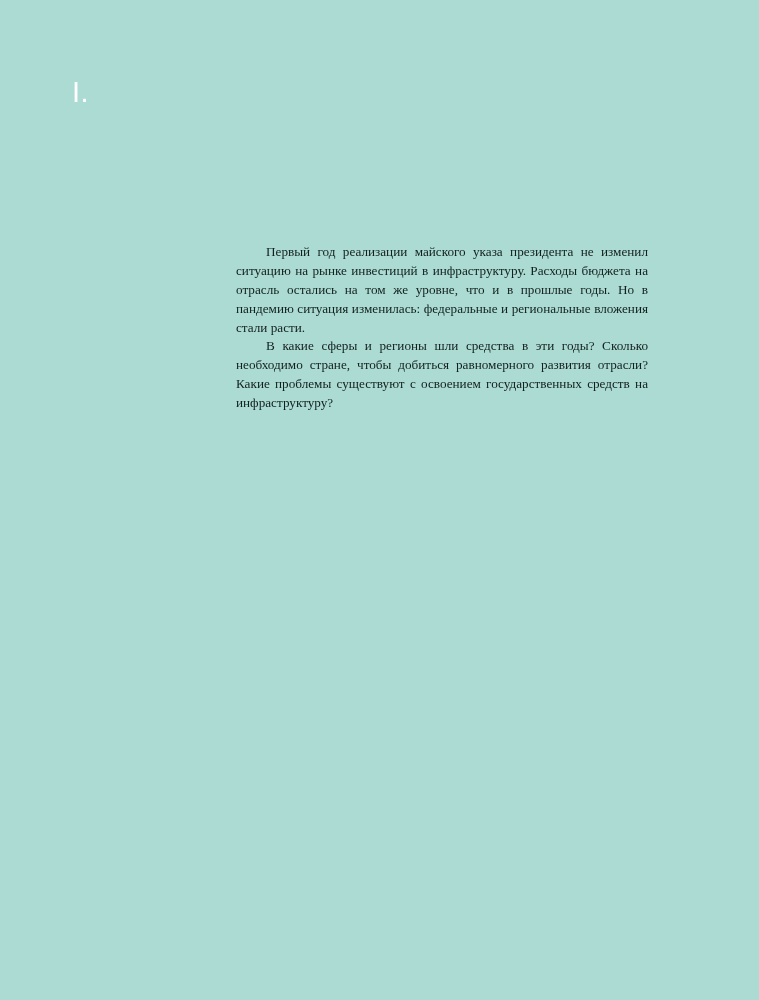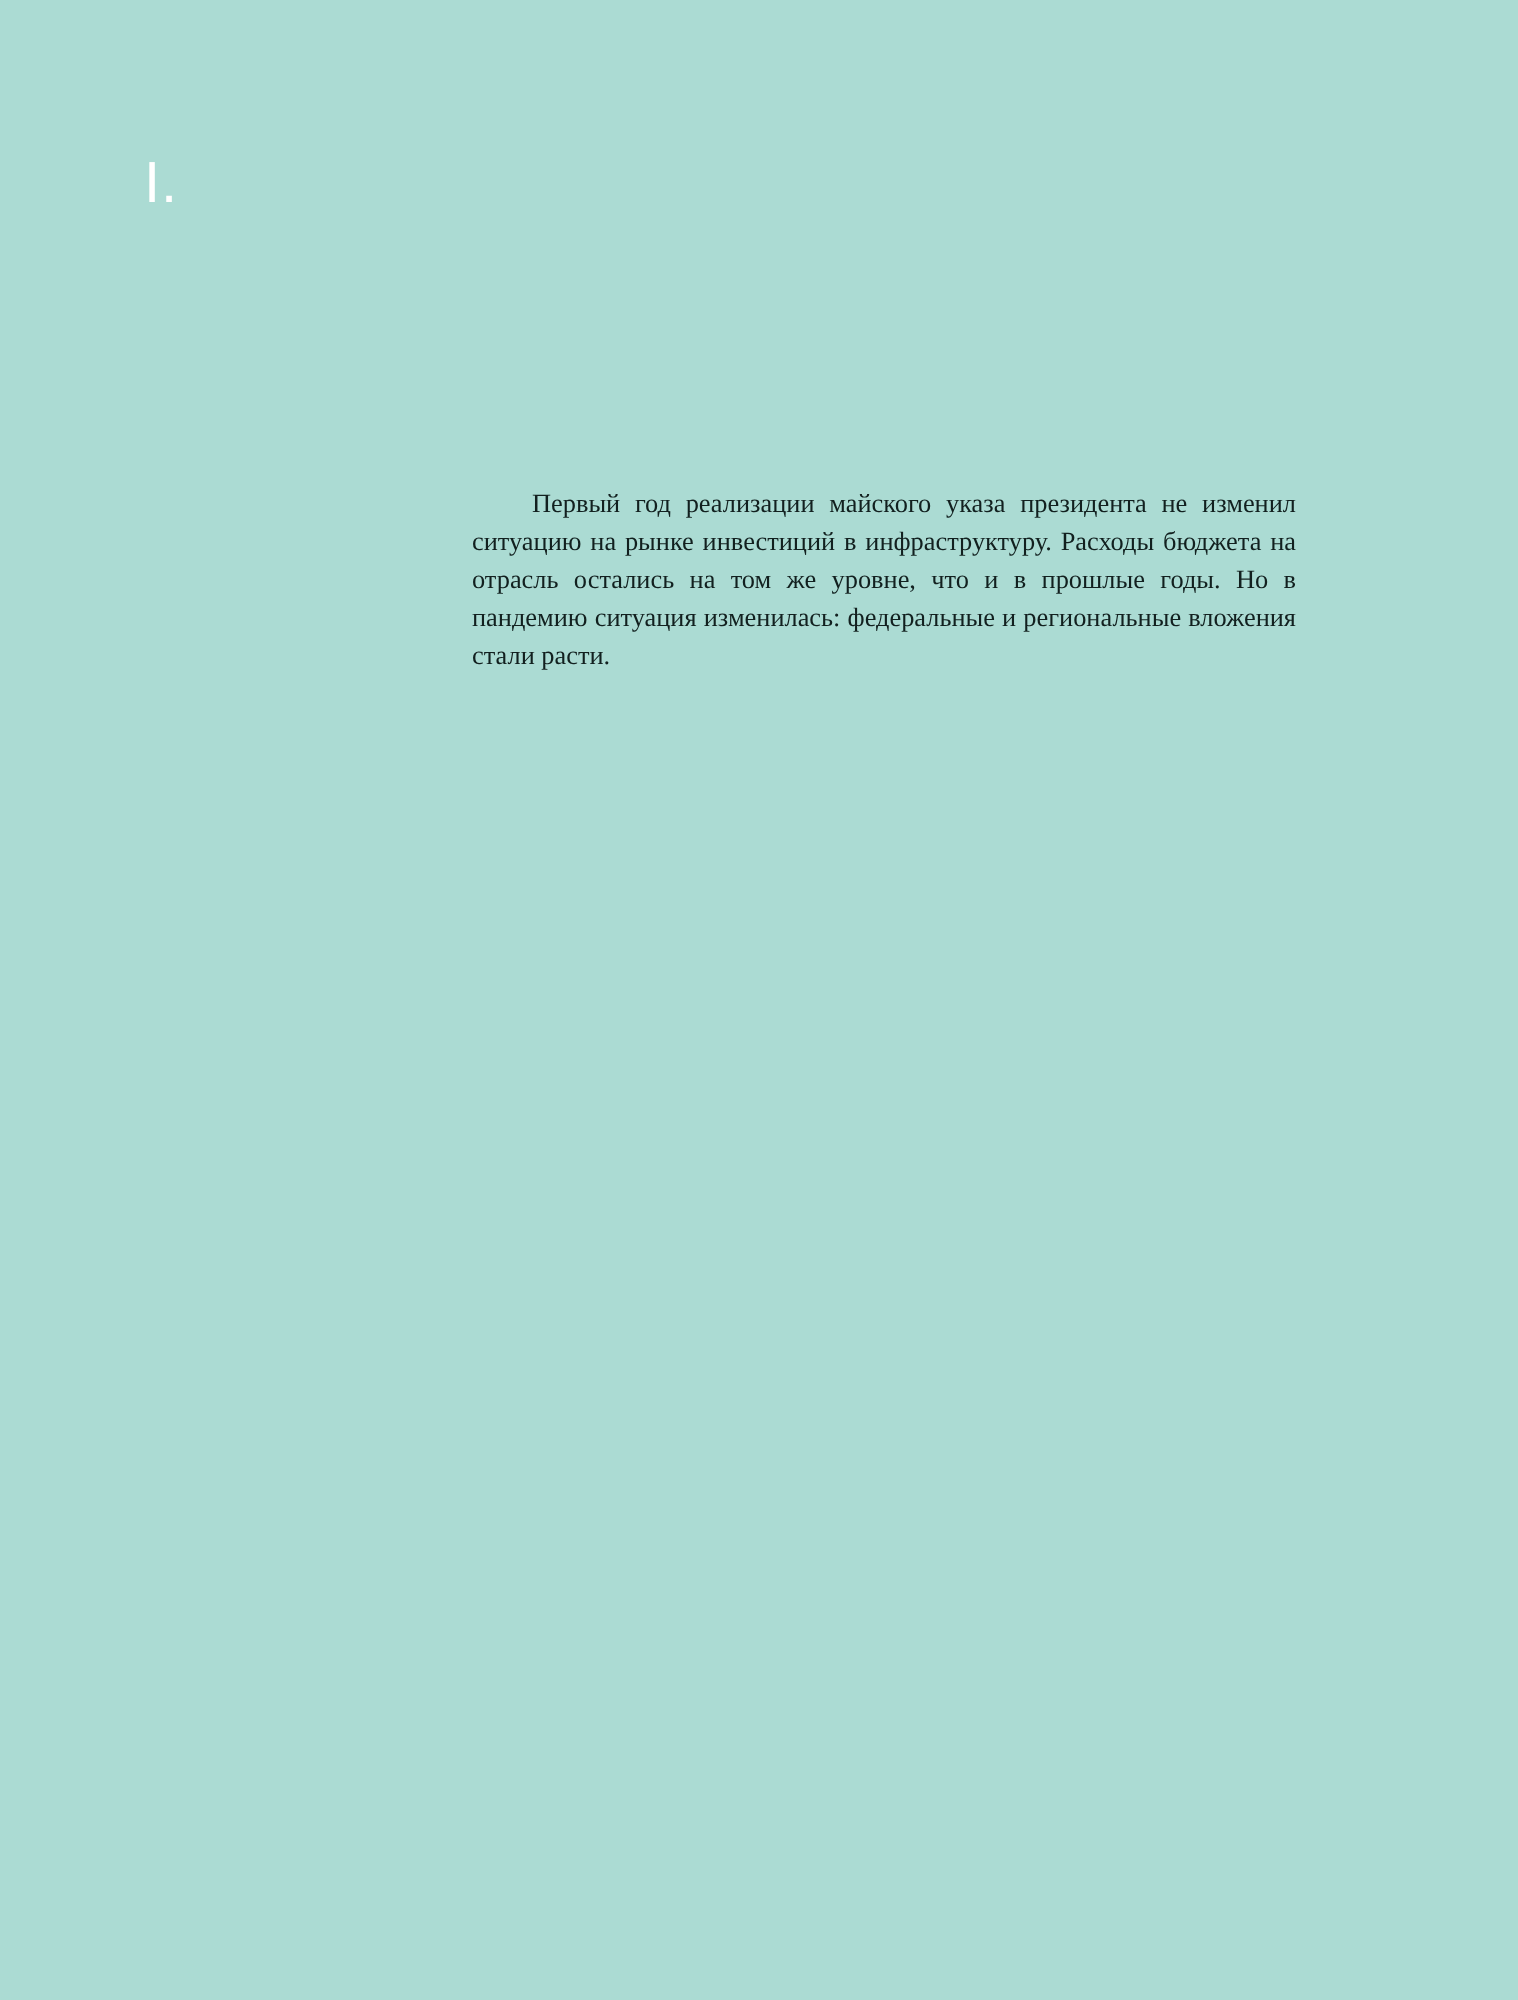--- a/index.html
+++ b/index.html
@@ -68,15 +68,16 @@
 </head>
 <body>
 
 <div class="page">
 
   <div class="chapter-number">I.</div>
 
 
   <div class="intro">
     <p>Первый год реализации майского указа президента не изменил ситуацию на рынке инвестиций в инфраструктуру. Расходы бюджета на отрасль остались на том же уровне, что и в прошлые годы. Но в пандемию ситуация изменилась: федеральные и региональные вложения стали расти.</p>
+    <p>В какие сферы и регионы шли средства в эти годы? Сколько необходимо стране, чтобы добиться равномерного развития отрасли? Какие проблемы существуют с освоением государственных средств на инфраструктуру?</p>
   </div>
 
 </div>
 
 </body></html>

